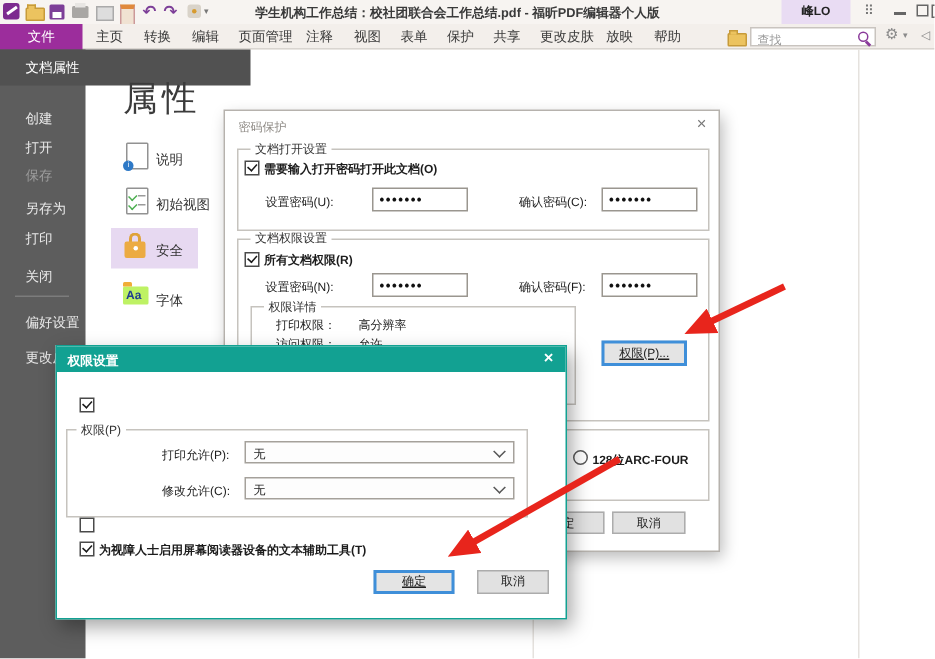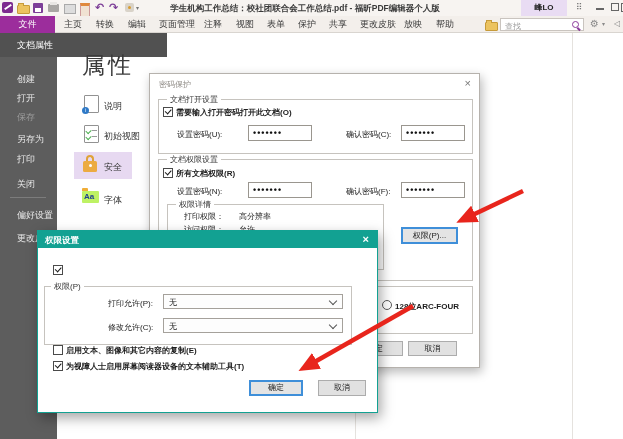--- a/index.html
+++ b/index.html
@@ -40,21 +40,21 @@
   .glabel{position:absolute;top:-5px;left:8px;background:#fff;padding:0 3px;font-size:8px;color:#333;line-height:9px;white-space:nowrap;}
   .cb{position:absolute;width:8px;height:8px;border:1px solid #4a4a4a;background:#fff;}
   .cb.checked::after{content:"";position:absolute;left:1px;top:1px;width:5px;height:2.5px;
        border-left:1.4px solid #1a1a1a;border-bottom:1.4px solid #1a1a1a;transform:rotate(-48deg);}
   .radio{position:absolute;width:8px;height:8px;border:1px solid #5a5a5a;border-radius:50%;background:#fff;}
   .lbl{position:absolute;font-size:8px;color:#1c1c1c;white-space:nowrap;}
   .pwbox{position:absolute;width:58px;height:14px;border:1px solid #9a968f;background:#fff;
          font-size:9px;font-weight:bold;letter-spacing:1px;line-height:14px;padding-left:4px;box-sizing:content-box;color:#111;}
   .btn{position:absolute;background:#e1e1e1;border:1px solid #acacac;font-size:8px;color:#222;
        text-align:center;box-sizing:border-box;}
-  .btn.focus{border:2px solid #3f8fd9;background:#e4e4e4;}
+  .btn.focus{border:2px solid #3f8fd9;background:#e4e4e4;text-decoration:underline;}
   .dd{position:absolute;height:15px;background:#fdfdfd;border:1px solid #a5a19b;box-sizing:border-box;}
   .dd .val{position:absolute;left:5px;top:2px;font-size:8px;color:#222;}
   .dd .chev{position:absolute;right:6px;top:3px;width:5px;height:5px;border-right:1.2px solid #555;
             border-bottom:1.2px solid #555;transform:rotate(45deg);}
   
   .mini-folder{position:absolute;width:11px;height:7px;background:#ecc35f;border:1px solid #c79b3a;border-radius:1px;}
   .mini-folder::before{content:"";position:absolute;top:-3px;left:0;width:4px;height:2px;background:#ecc35f;
             border:1px solid #c79b3a;border-bottom:none;}
   .mag{position:absolute;width:5px;height:5px;border:1.5px solid #8a3a9a;border-radius:50%;}
   .mag::after{content:"";position:absolute;left:4.5px;top:4.5px;width:4px;height:1.5px;background:#8a3a9a;
@@ -228,21 +228,20 @@
       <span class="val">无</span>
       <span class="chev"></span>
     </div>
     <span class="lbl" style="left:70px;top:91px;">修改允许(C):</span>
     <div class="dd" style="left:125px;top:87px;width:180px;">
       <span class="val">无</span>
       <span class="chev"></span>
     </div>
 
     <span class="cb" style="left:15px;top:114px;"></span>
-    <span class="lbl" style="left:28px;top:114px;font-weight:bold;">启用文本、图像和其它内容的复制(E)</span>
     <span class="cb checked" style="left:15px;top:130px;"></span>
     <span class="lbl" style="left:28px;top:130px;font-weight:bold;">为视障人士启用屏幕阅读器设备的文本辅助工具(T)</span>
 
     <div class="btn focus" style="left:211px;top:149px;width:54px;height:16px;line-height:12px;">确定</div>
     <div class="btn" style="left:280px;top:149px;width:48px;height:16px;line-height:14px;">取消</div>
   </div>
 
   <svg class="arrow-layer" width="623" height="439" viewBox="0 0 623 439">
     <defs>
       <marker id="ah" markerWidth="4.6" markerHeight="4" refX="3.2" refY="2" orient="auto">

